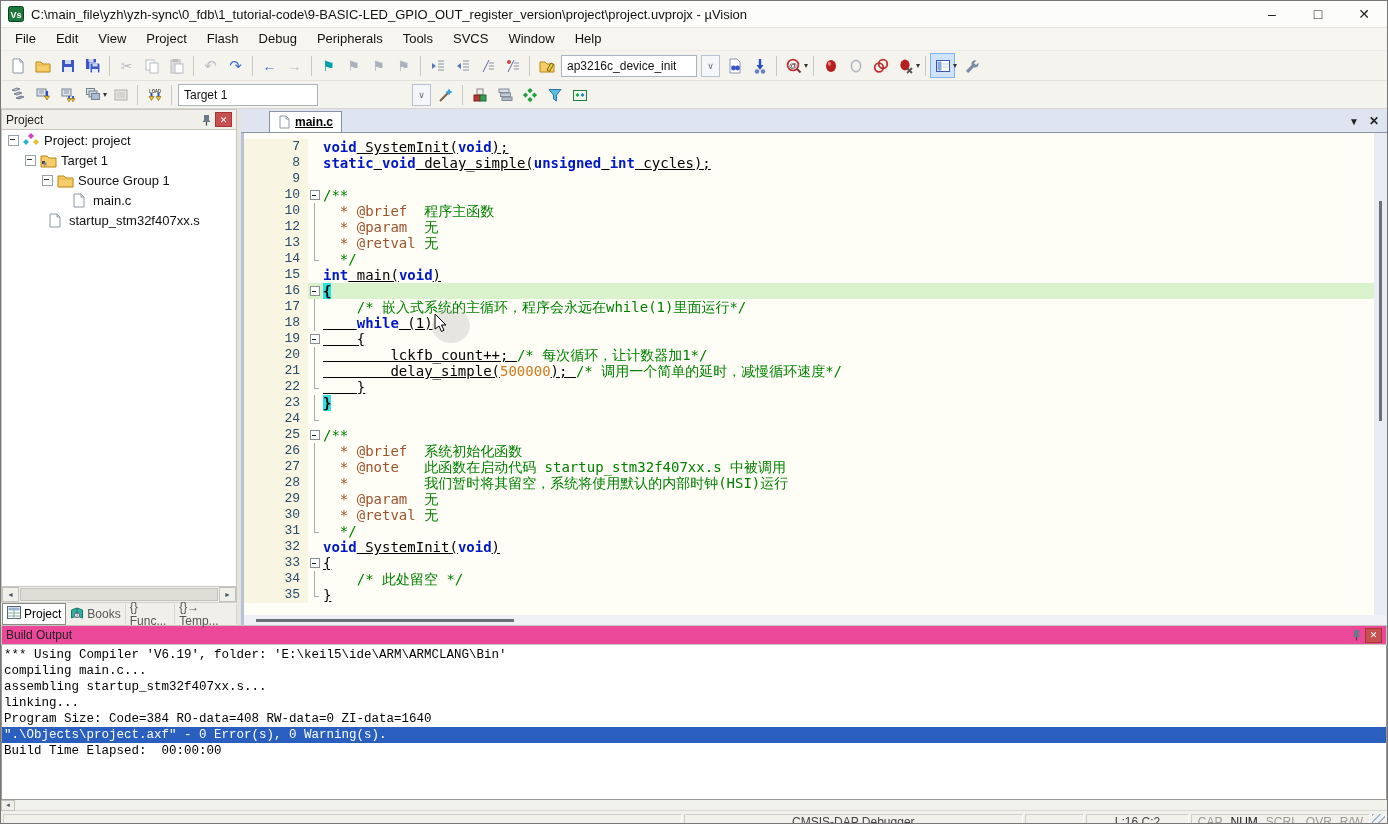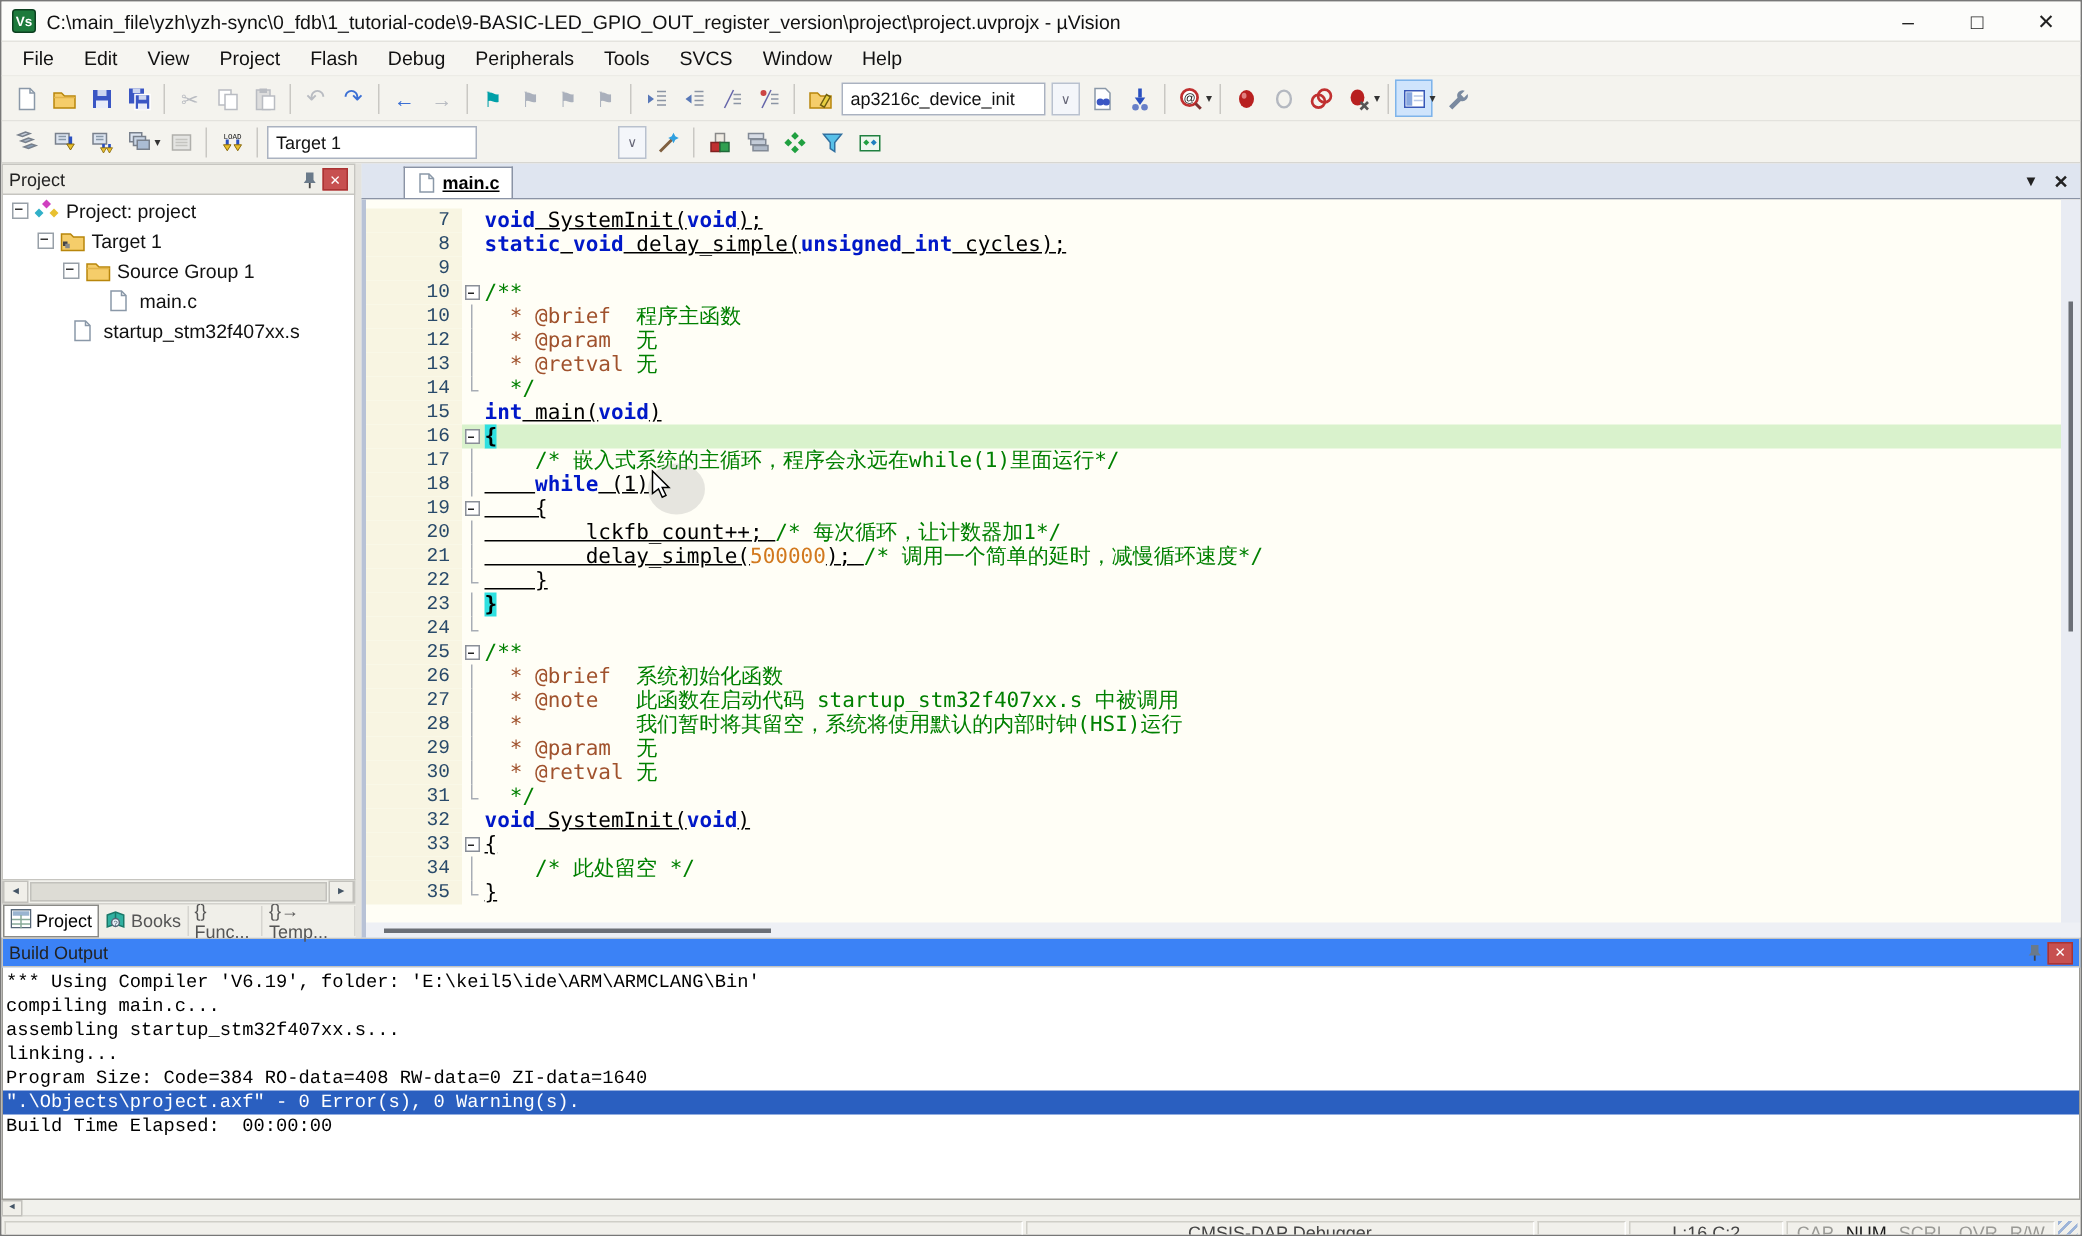--- a/index.html
+++ b/index.html
@@ -64,21 +64,21 @@
   .sd{color:#a0522d;}
   .sn{color:#d2791e;}
   .sb{color:#000;background:#2fe0e0;font-weight:bold;}
   .vsb{position:absolute;top:0;right:0;width:13px;height:100%;background:#e9ecf3;}
   .vsb .vthumb{position:absolute;left:5px;top:68px;width:3px;height:220px;background:#6b6f76;}
   .hsb{position:absolute;left:0;bottom:0;height:10px;width:100%;background:#eef0f5;}
   .hsb .hthumb{position:absolute;top:4px;left:12px;width:258px;height:3px;background:#6b6f76;}
   .halo{position:absolute;width:38px;height:34px;border-radius:50%;background:rgba(140,140,140,0.22);}
   .mcur{position:absolute;}
   
-  .bohead{height:18px;display:flex;align-items:center;background:#3b82f6;border:1px solid #c6c5c0;font-size:12px;color:#222;padding:0 4px;}
+  .bohead{height:18px;display:flex;align-items:center;background:#ec4899;border:1px solid #c6c5c0;font-size:12px;color:#222;padding:0 4px;}
   .bobody{height:152px;background:#fff;border:1px solid #9a9994;border-top:none;overflow:hidden;font-family:"Liberation Mono","DejaVu Sans Mono",monospace;font-size:12.5px;padding-top:2px;}
   .boline{height:16px;line-height:16px;white-space:pre;color:#000;padding-left:2px;}
   .boline.sel{background:#2a5fc0;color:#fff;}
   .boscroll{height:10px;background:#f1f1ec;display:flex;align-items:center;}
   .boscroll .sbtn{width:12px;height:9px;font-size:6px;}
   
   .status{height:24px;display:flex;align-items:center;background:#f1f0eb;border-top:1px solid #d8d7d2;font-size:12px;color:#444;padding:2px 2px 3px 2px;box-sizing:border-box;gap:2px;}
   .sseg{height:17px;border:1px solid;border-color:#cfcec7 #fff #fff #cfcec7;display:flex;align-items:center;justify-content:center;box-sizing:border-box;}
   .sind{color:#9a9a96;padding:0 4px;}
   .sind.on{color:#1a1a1a;}

